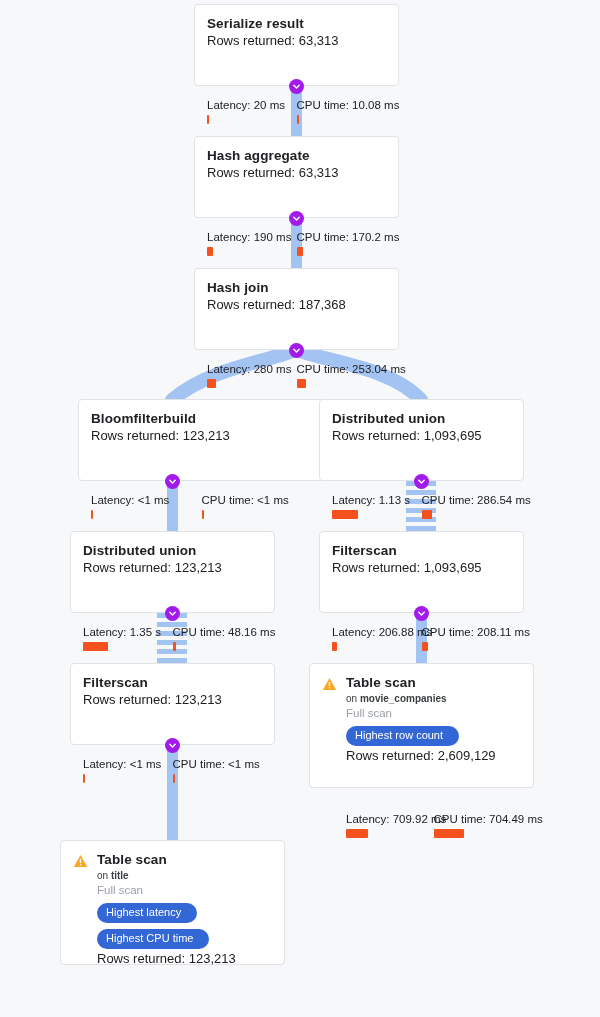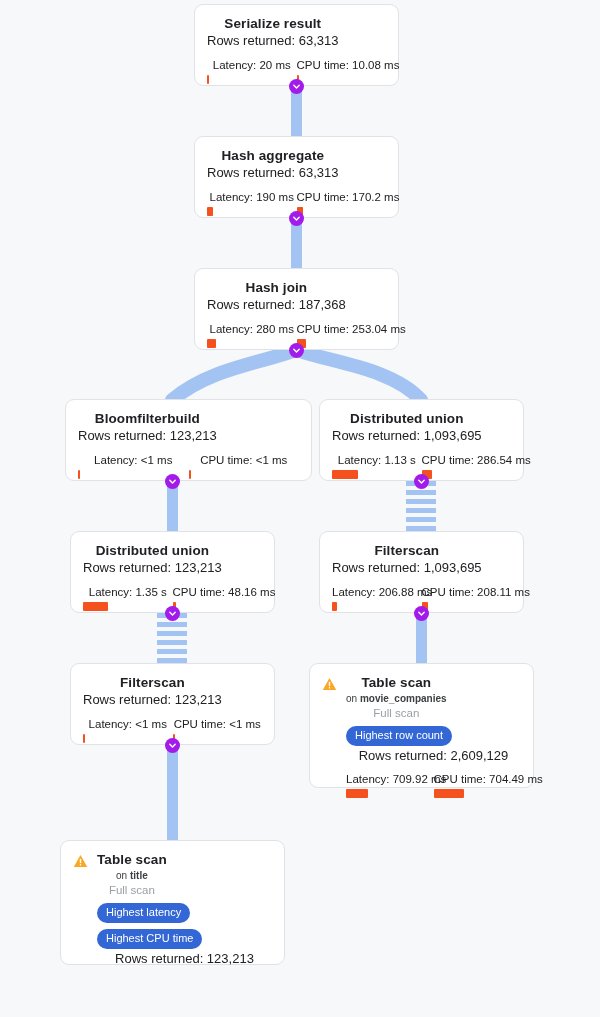--- a/index.html
+++ b/index.html
@@ -62,26 +62,25 @@
     z-index: 6;
     cursor: pointer;
   }
   .edge-badge svg { display: block; }
 
   
   .node {
     position: absolute;
     background: #ffffff;
     border: 1px solid #e0e2e6;
-    border-radius: 9px;
+    border-radius: 4px;
     box-sizing: border-box;
     padding: 10px 12px 12px 12px;
     z-index: 4;
     cursor: pointer;
-    text-align: center;
   }
   .node-head {
     display: flex;
     align-items: flex-start;
   }
   .warn-icon {
     width: 15px;
     height: 14px;
     margin-right: 9px;
     margin-top: 3px;
@@ -111,36 +110,36 @@
     gap: 6px;
     margin-top: 5px;
     margin-bottom: 2px;
     flex-wrap: wrap;
   }
   .badge {
     background: #3367d6;
     color: #ffffff;
     font-size: 11px;
     line-height: 11px;
-    padding: 4px 9px 5px 9px;
+    padding: 4px 16px 5px 9px;
     border-radius: 10px;
     white-space: nowrap;
     cursor: pointer;
   }
   .rows {
     font-size: 13px;
     color: #202124;
     line-height: 15px;
     margin-top: 1px;
   }
   .metrics {
     display: flex;
     margin-top: 10px;
   }
-  .metric { width: 50%; }
+  .metric { width: 50%; margin-top: 40px; }
   .metric-label {
     font-size: 11.5px;
     color: #202124;
     line-height: 14px;
     white-space: nowrap;
   }
   .metric-bar {
     height: 9px;
     background: #f4511e;
     margin-top: 3px;
@@ -266,21 +265,21 @@
         <div class="metric-label">Latency: 280 ms</div>
         <div class="metric-bar" style="width:9px;"></div>
       </div>
       <div class="metric">
         <div class="metric-label">CPU time: 253.04 ms</div>
         <div class="metric-bar" style="width:9px;"></div>
       </div>
     </div>
   </div>
 
-  <div class="node" style="left:65px; top:399px; width:247px; height:82px;">
+  <div class="node" style="left:78px; top:399px; width:247px; height:82px;">
     <div class="node-head">
       <div class="node-titlewrap">
         <div class="node-title">Bloomfilterbuild</div>
         <div class="rows">Rows returned: 123,213</div>
       </div>
     </div>
     <div class="metrics">
       <div class="metric">
         <div class="metric-label">Latency: &lt;1 ms</div>
         <div class="metric-bar" style="width:2px;"></div>

